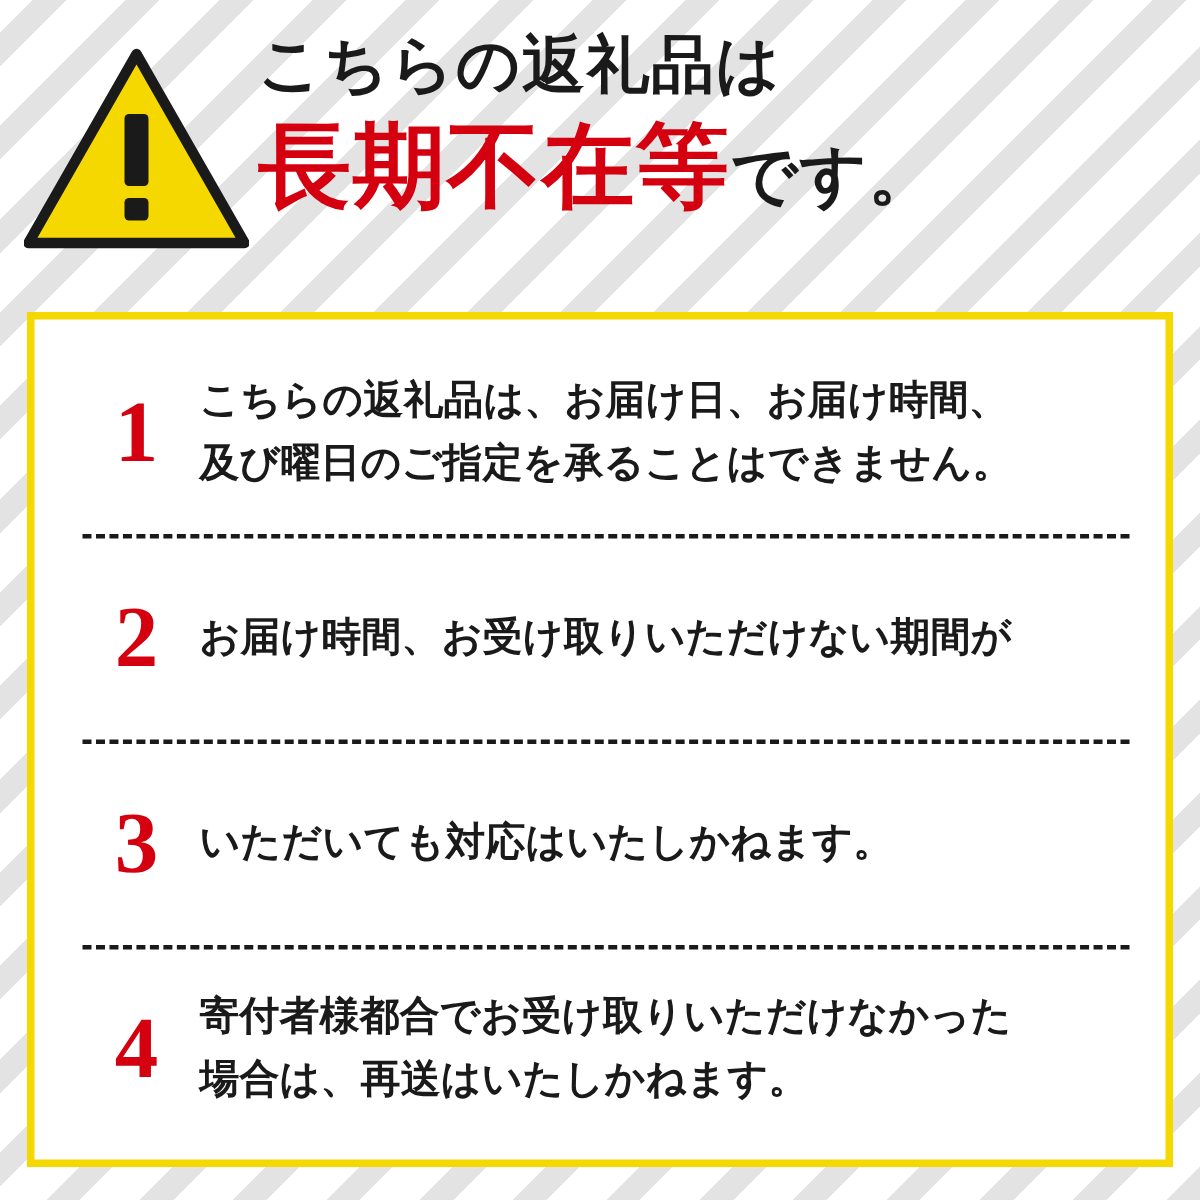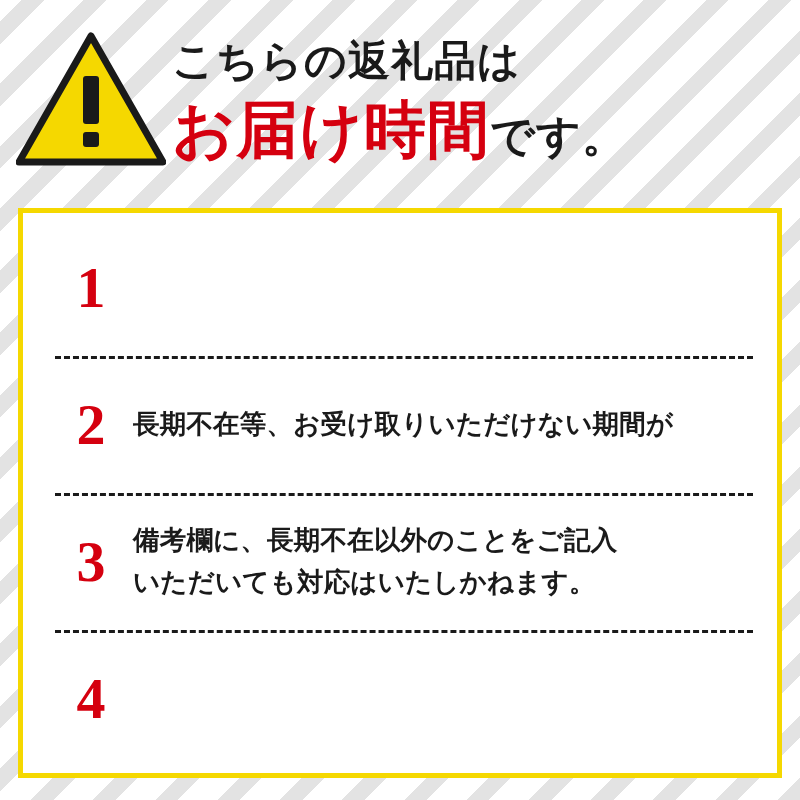--- a/index.html
+++ b/index.html
@@ -46,21 +46,21 @@
     width: 150px;
     height: 134px;
   }
   .warn-icon svg {
     display: block;
   }
 
   .header-text {
     position: absolute;
     left: 172px;
-    top: 36px;
+    top: 18px;
     width: 620px;
   }
 
   .line1 {
     font-size: 42px;
     font-weight: bold;
     color: #1a1a1a;
     letter-spacing: 1px;
     line-height: 1.18;
     white-space: nowrap;
@@ -153,47 +153,54 @@
       <svg viewBox="0 0 150 134" width="150" height="134" aria-hidden="true">
         <path d="M75 4 L147 130 L3 130 Z" fill="#f5d800" stroke="#1a1a1a" stroke-width="7" stroke-linejoin="round"></path>
         <rect x="67" y="44" width="16" height="48" rx="3" fill="#1a1a1a"></rect>
         <rect x="67" y="100" width="16" height="15" rx="3" fill="#1a1a1a"></rect>
       </svg>
     </div>
 
     <div class="header-text">
       <div class="line1">こちらの返礼品は</div>
       <div class="line2">
-        <span class="big">お届け時間</span><span class="small">です。</span>
+        <span class="big">長期不在等</span><span class="small">です。</span>
       </div>
     </div>
   </div>
 
   <div class="box">
     <div class="rows">
 
       <div class="row">
         <div class="num">1</div>
+        <div class="rtext">
+          <div>こちらの返礼品は、お届け日、お届け時間、</div>
+          <div>及び曜日のご指定を承ることはできません。</div>
+        </div>
       </div>
 
       <div class="row">
         <div class="num">2</div>
         <div class="rtext">
-          <div>長期不在等、お受け取りいただけない期間が</div>
+          <div>お届け時間、お受け取りいただけない期間が</div>
         </div>
       </div>
 
       <div class="row">
         <div class="num">3</div>
         <div class="rtext">
-          <div>備考欄に、長期不在以外のことをご記入</div>
           <div>いただいても対応はいたしかねます。</div>
         </div>
       </div>
 
       <div class="row">
         <div class="num">4</div>
+        <div class="rtext">
+          <div>寄付者様都合でお受け取りいただけなかった</div>
+          <div>場合は、再送はいたしかねます。</div>
+        </div>
       </div>
 
     </div>
   </div>
 
 </div>
 
 </body></html>

